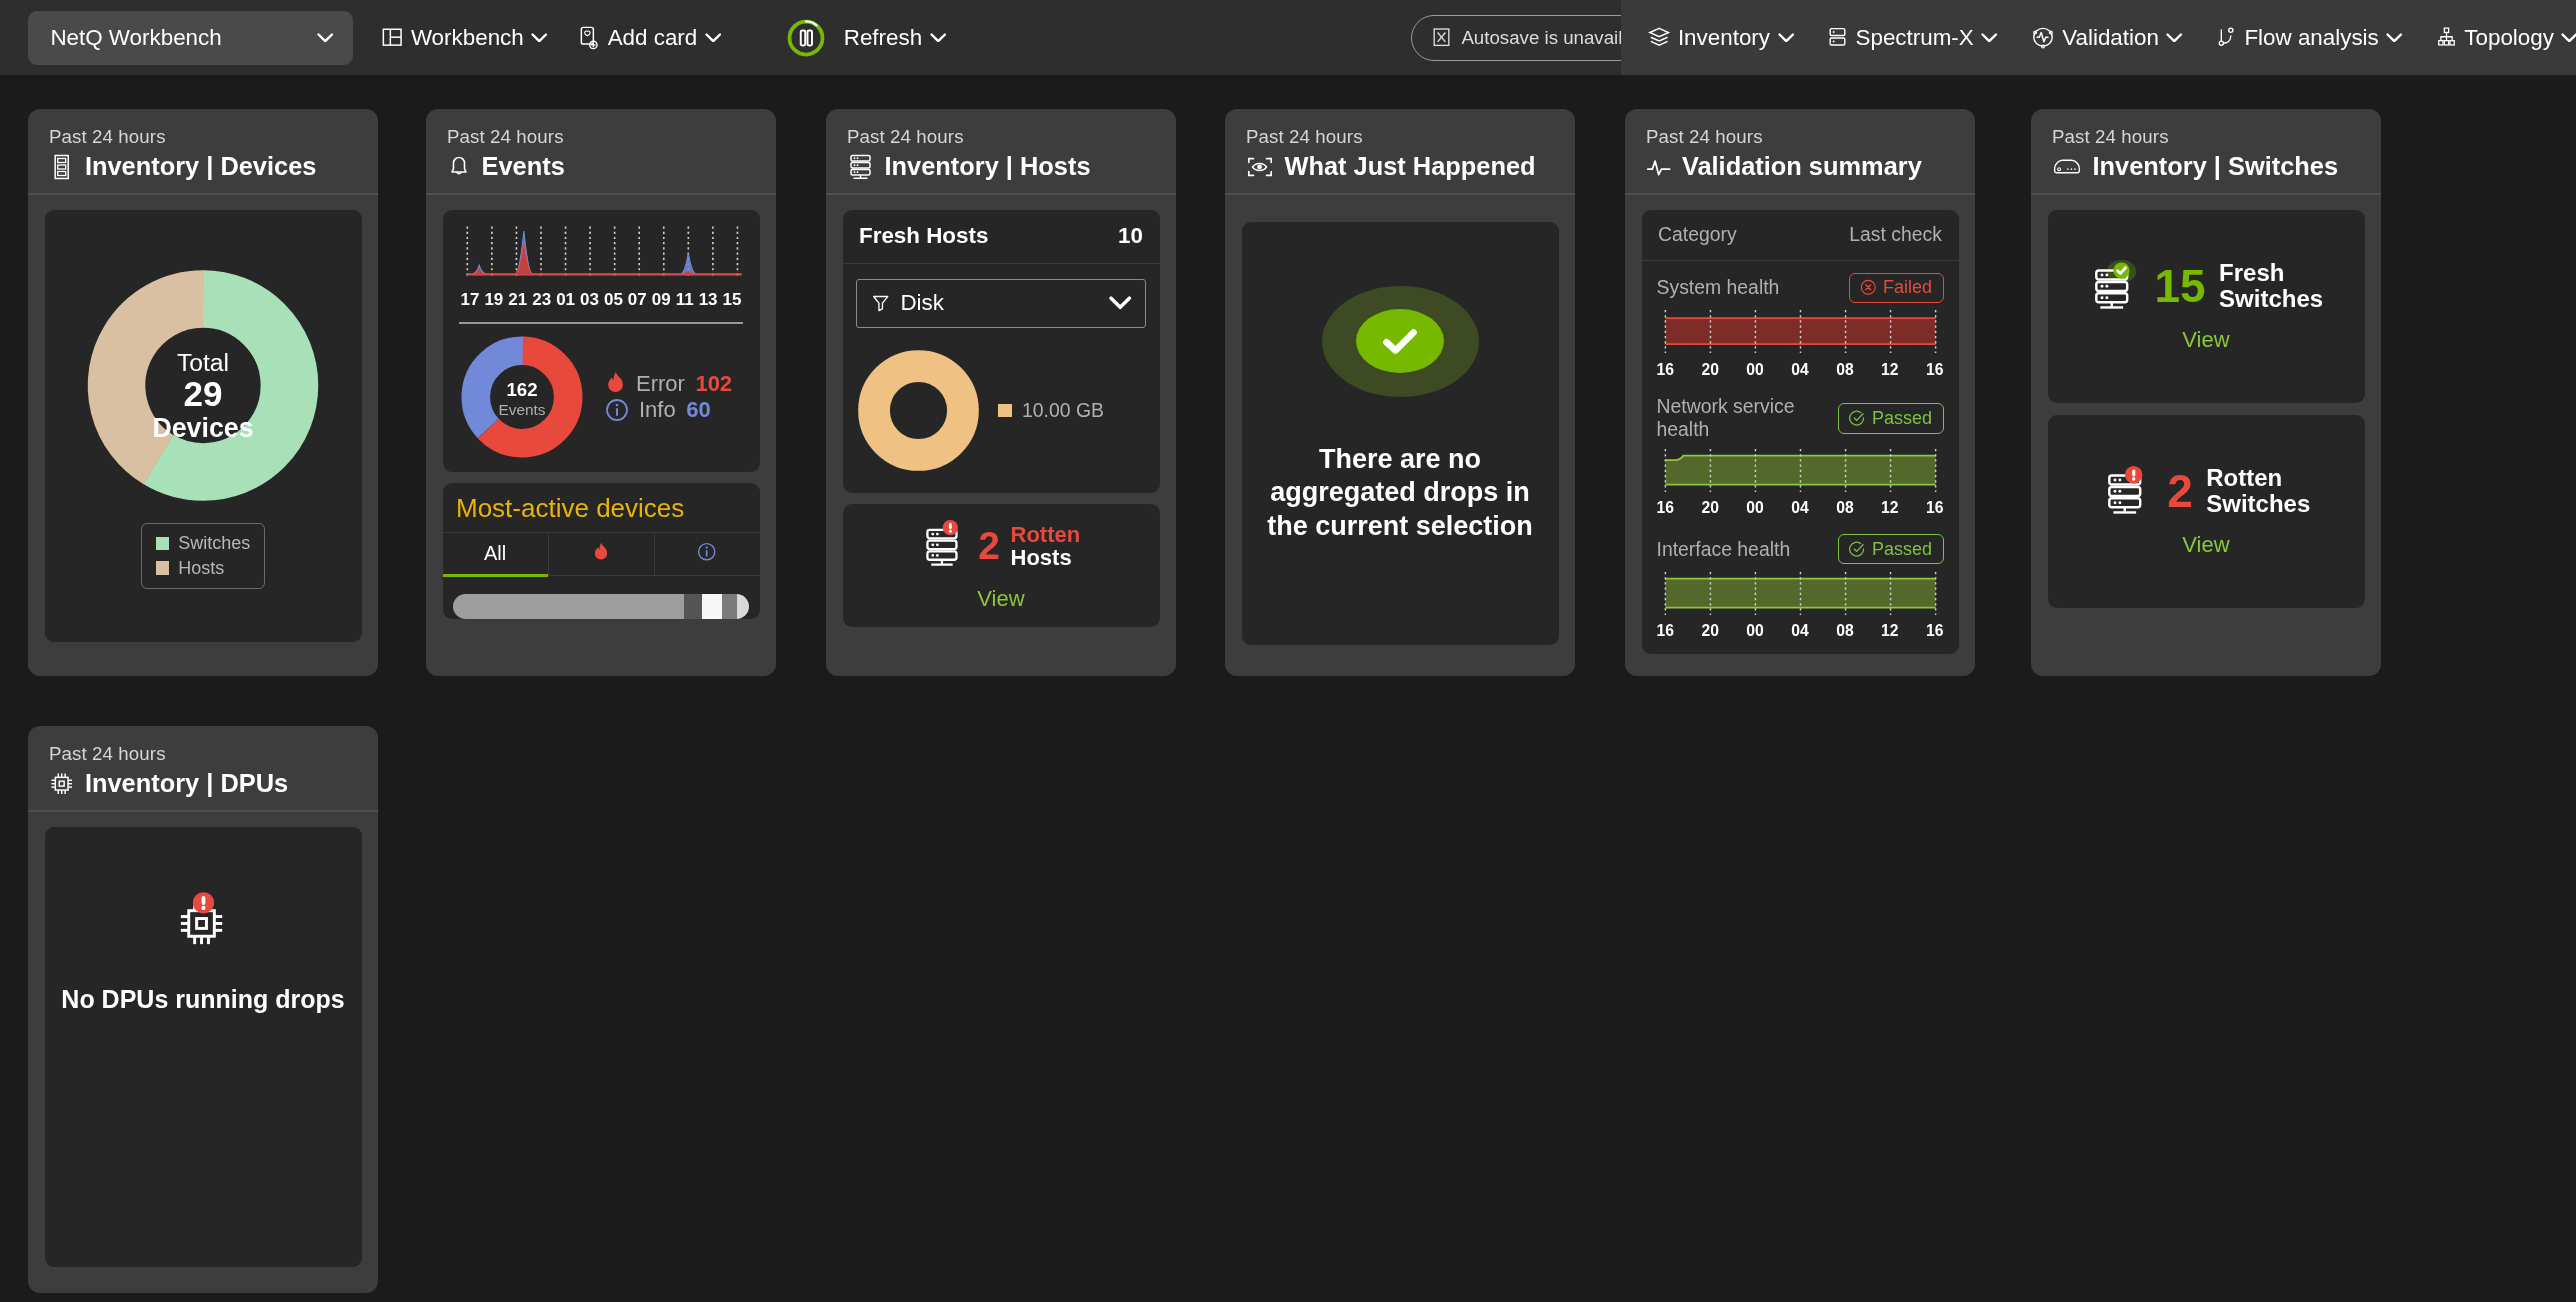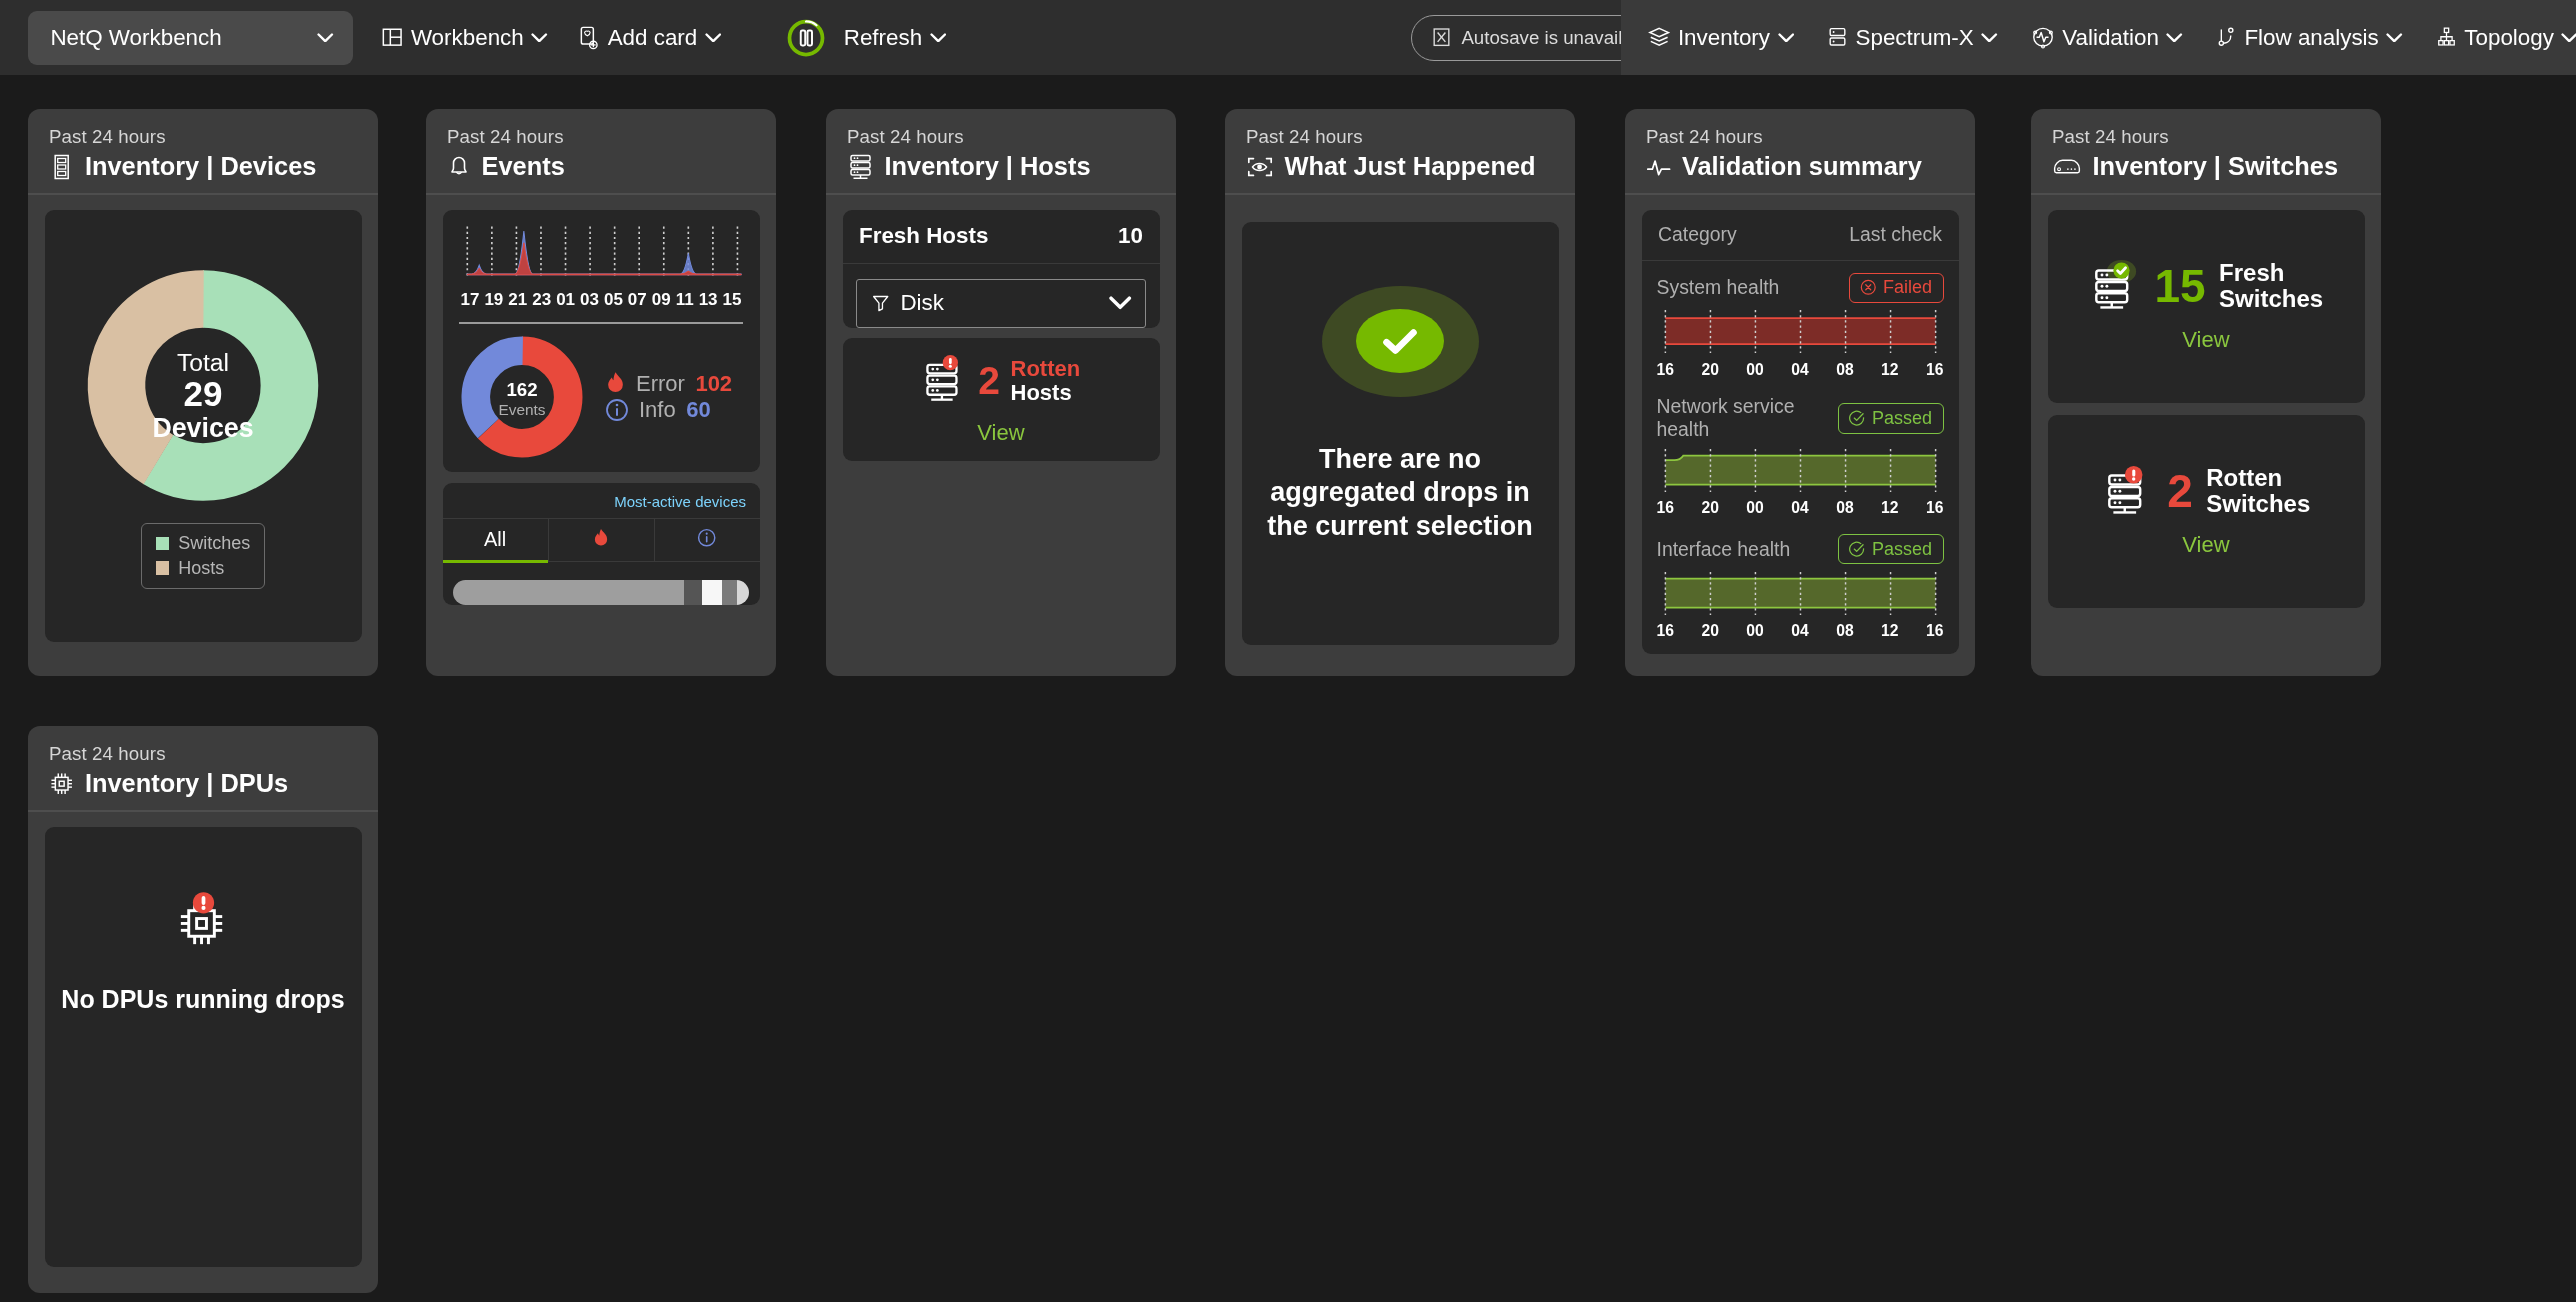--- a/index.html
+++ b/index.html
@@ -80,21 +80,21 @@
   
   .ev-panel { padding: 12px 13.5px 9px 13.5px; }
   .ev-axis { display: flex; justify-content: space-between; color: #fff; font-size: 17px; font-weight: bold; padding: 0 4.5px; margin-top: 1.5px; }
   .ev-hr { height: 1.5px; background: #9a9a9a; margin: 12px 3px 7.5px 3px; }
   .ev-bottom { display: flex; align-items: center; gap: 16.5px; }
   .ev-stats { display: flex; flex-direction: column; }
   .ev-stat { display: flex; align-items: center; gap: 10.5px; font-size: 22px; color: #b0b0b0; }
   .ev-stat b { font-weight: bold; }
 
   .mad-panel { margin-top: 10.5px; }
-  .mad-title { color: #7dd3fc; font-size: 15px; padding: 10.5px 13.5px 7.5px 13.5px; text-align: right; }
+  .mad-title { color: #eab308; font-size: 26px; padding: 10.5px 13.5px 7.5px 13.5px; }
   .mad-tabs { display: flex; border-top: 1.5px solid #3a3a3a; border-bottom: 1.5px solid #3a3a3a; }
   .mad-tab {
     flex: 1; text-align: center; padding: 9px 0 7.5px 0;
     color: #fff; font-size: 20px; cursor: pointer; position: relative;
   }
   .mad-tab + .mad-tab { border-left: 1.5px solid #3a3a3a; }
   .mad-tab.active::after {
     content: ""; position: absolute; left: 0; right: 0; bottom: -1.5px; height: 3px; background: #76b900;
   }
   .mad-bar { display: flex; height: 25.4px; margin: 18px 10.5px 30px 10.5px; border-radius: 12.7px; overflow: hidden; }
@@ -453,20 +453,29 @@
           <span>10</span>
         </div>
         <div class="select-box">
           <svg width="19.4" height="19.4" viewBox="0 0 22 22">
             <path d="M3 4 H19 L13 11.5 V18 L9 20 V11.5 Z" fill="none" stroke="#fff" stroke-width="1.5" stroke-linejoin="round"></path>
           </svg>
           <span style="flex:1">Disk</span>
           <svg width="22.4" height="13.5" viewBox="0 0 22 13">
             <path d="M2 2 L11 11 L20 2" fill="none" stroke="#fff" stroke-width="3.4" stroke-linecap="round" stroke-linejoin="round"></path>
           </svg>
+        </div>
+        <div class="disk-row">
+          <svg width="127" height="127" viewBox="0 0 120 120">
+            <circle cx="60" cy="60" r="42" fill="none" stroke="#efc183" stroke-width="30"></circle>
+          </svg>
+          <div class="disk-legend">
+            <span class="swatch" style="background:#efc183"></span>
+            <span>10.00 GB</span>
+          </div>
         </div>
       </div>
 
       <div class="panel rot-panel">
         <div class="rot-row">
           <svg width="46" height="52" viewBox="0 0 30 34">
             <rect x="3.5" y="6.5" width="19" height="5.5" rx="1.5" fill="none" stroke="#fff" stroke-width="1.5"></rect>
             <rect x="3.5" y="13.5" width="19" height="5.5" rx="1.5" fill="none" stroke="#fff" stroke-width="1.5"></rect>
             <rect x="3.5" y="20.5" width="19" height="5.5" rx="1.5" fill="none" stroke="#fff" stroke-width="1.5"></rect>
             <circle cx="7" cy="9.2" r=".9" fill="#fff"></circle>

